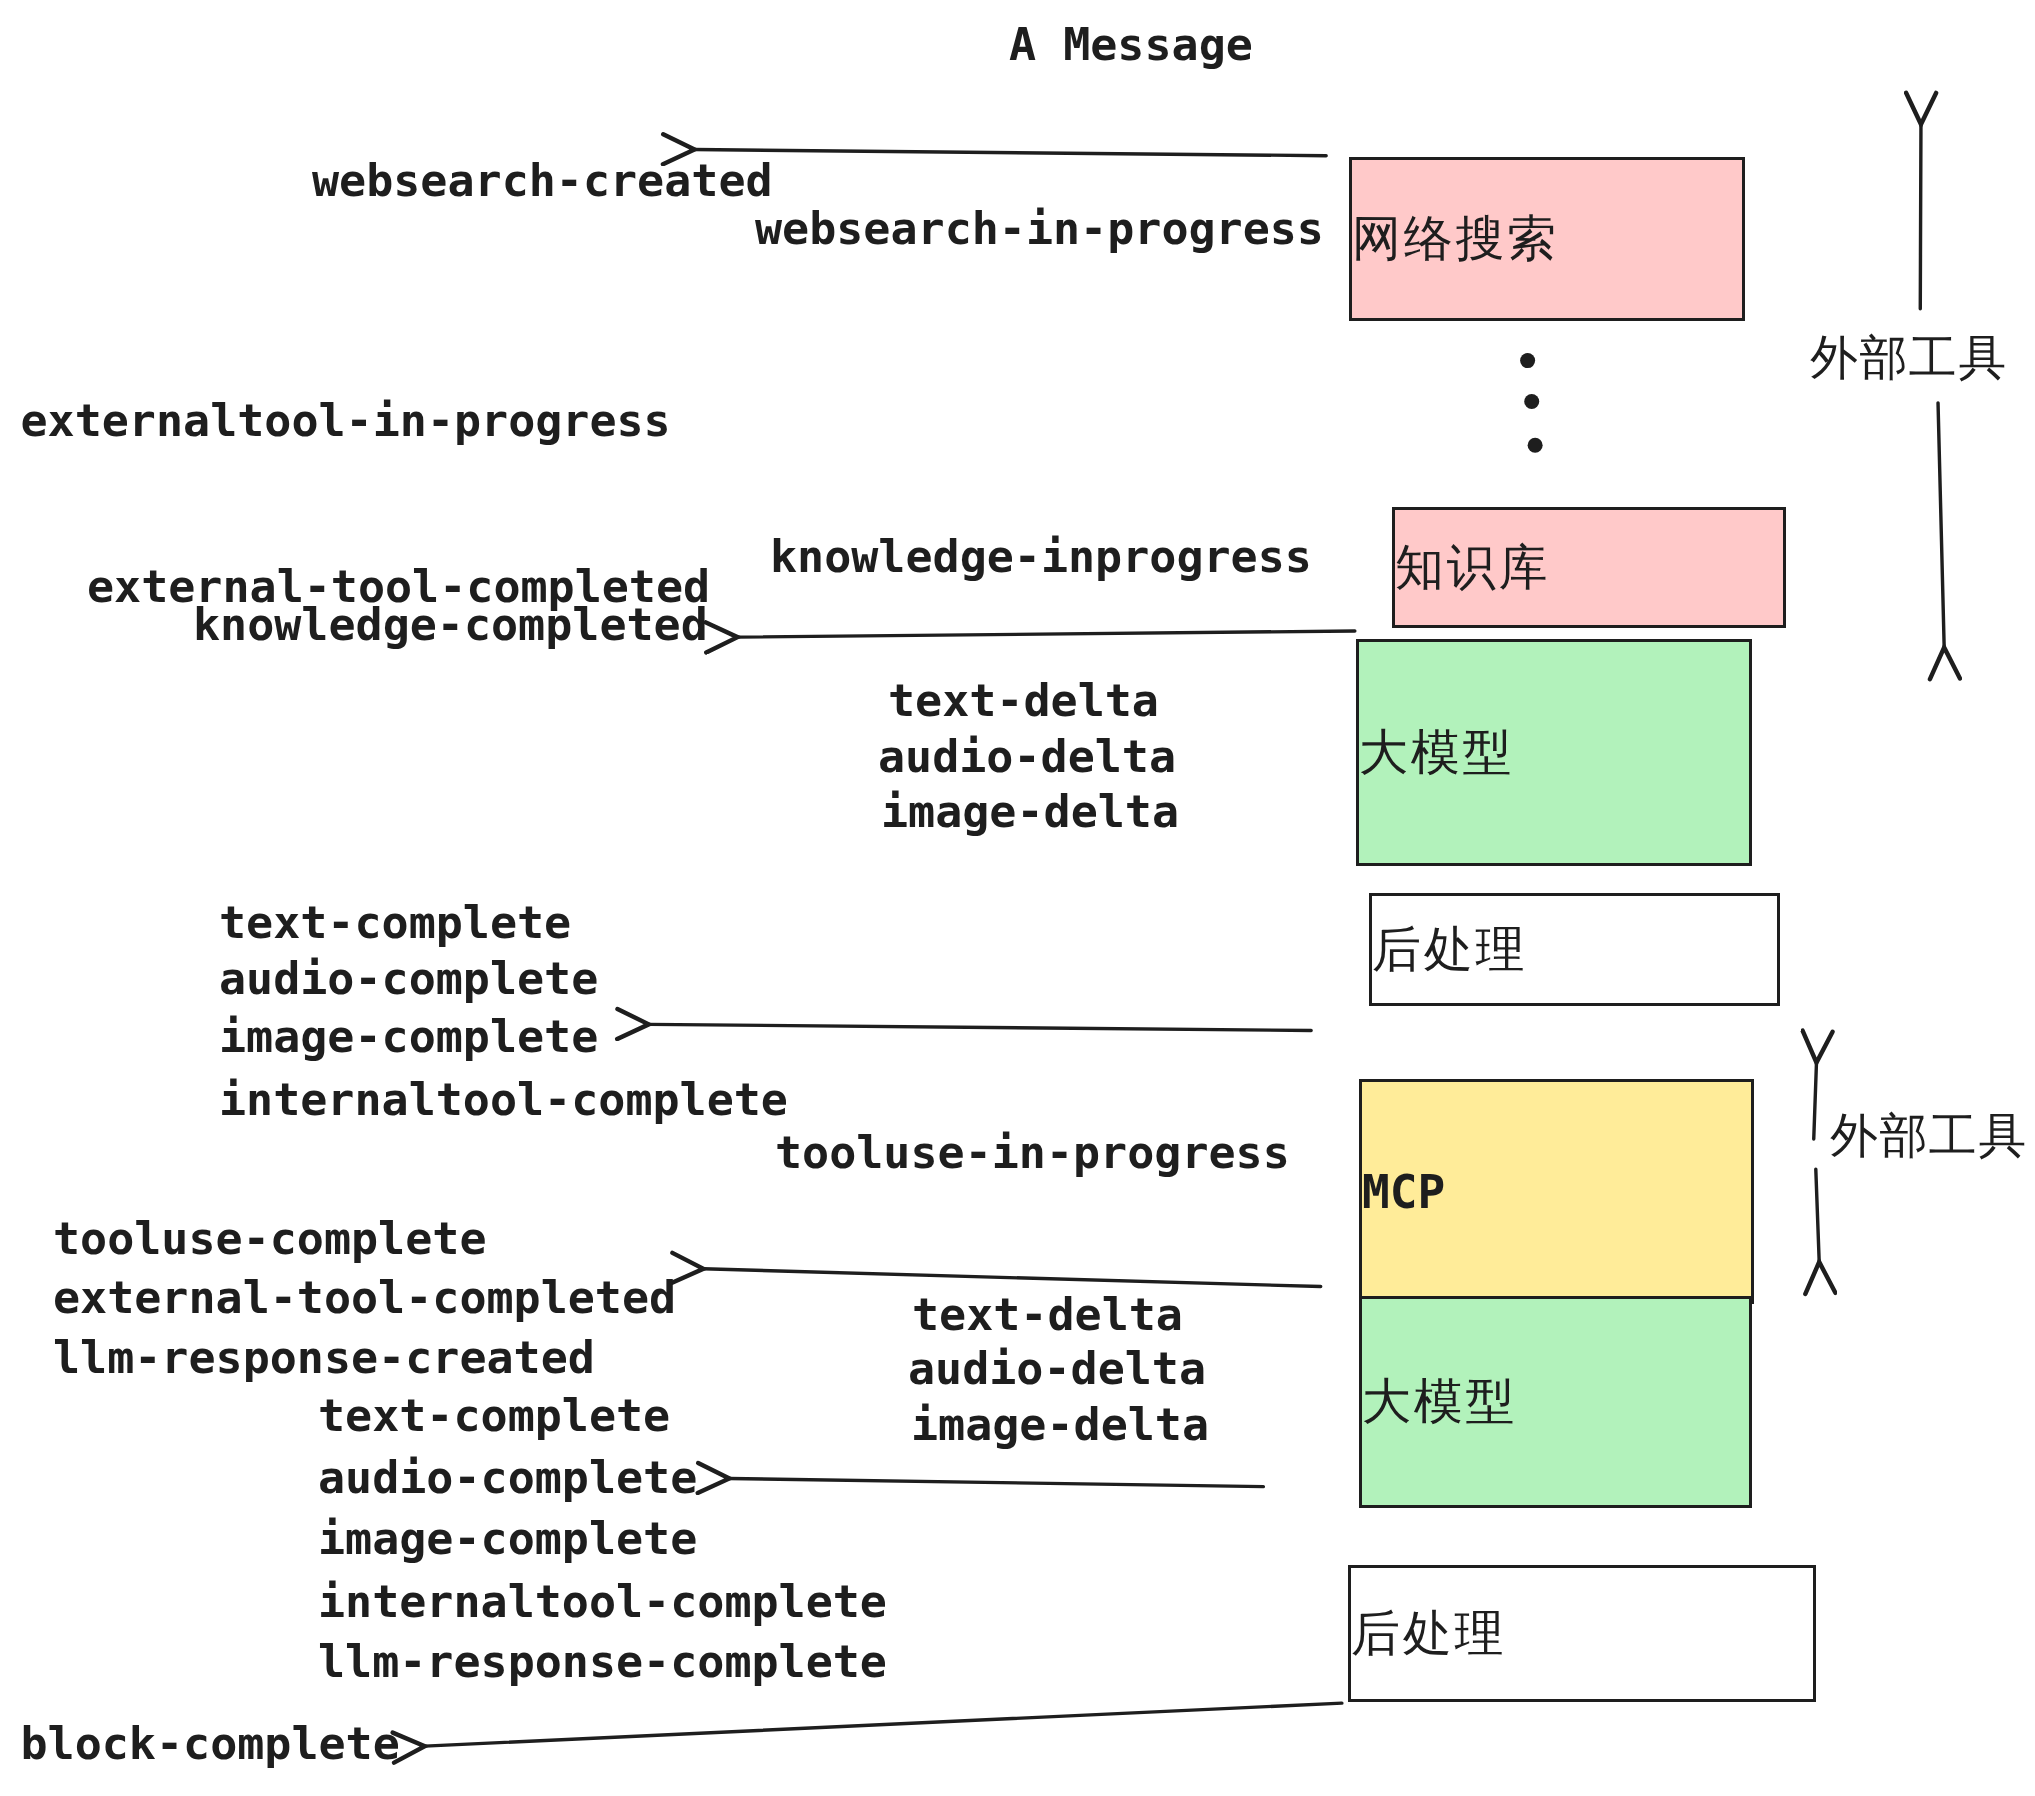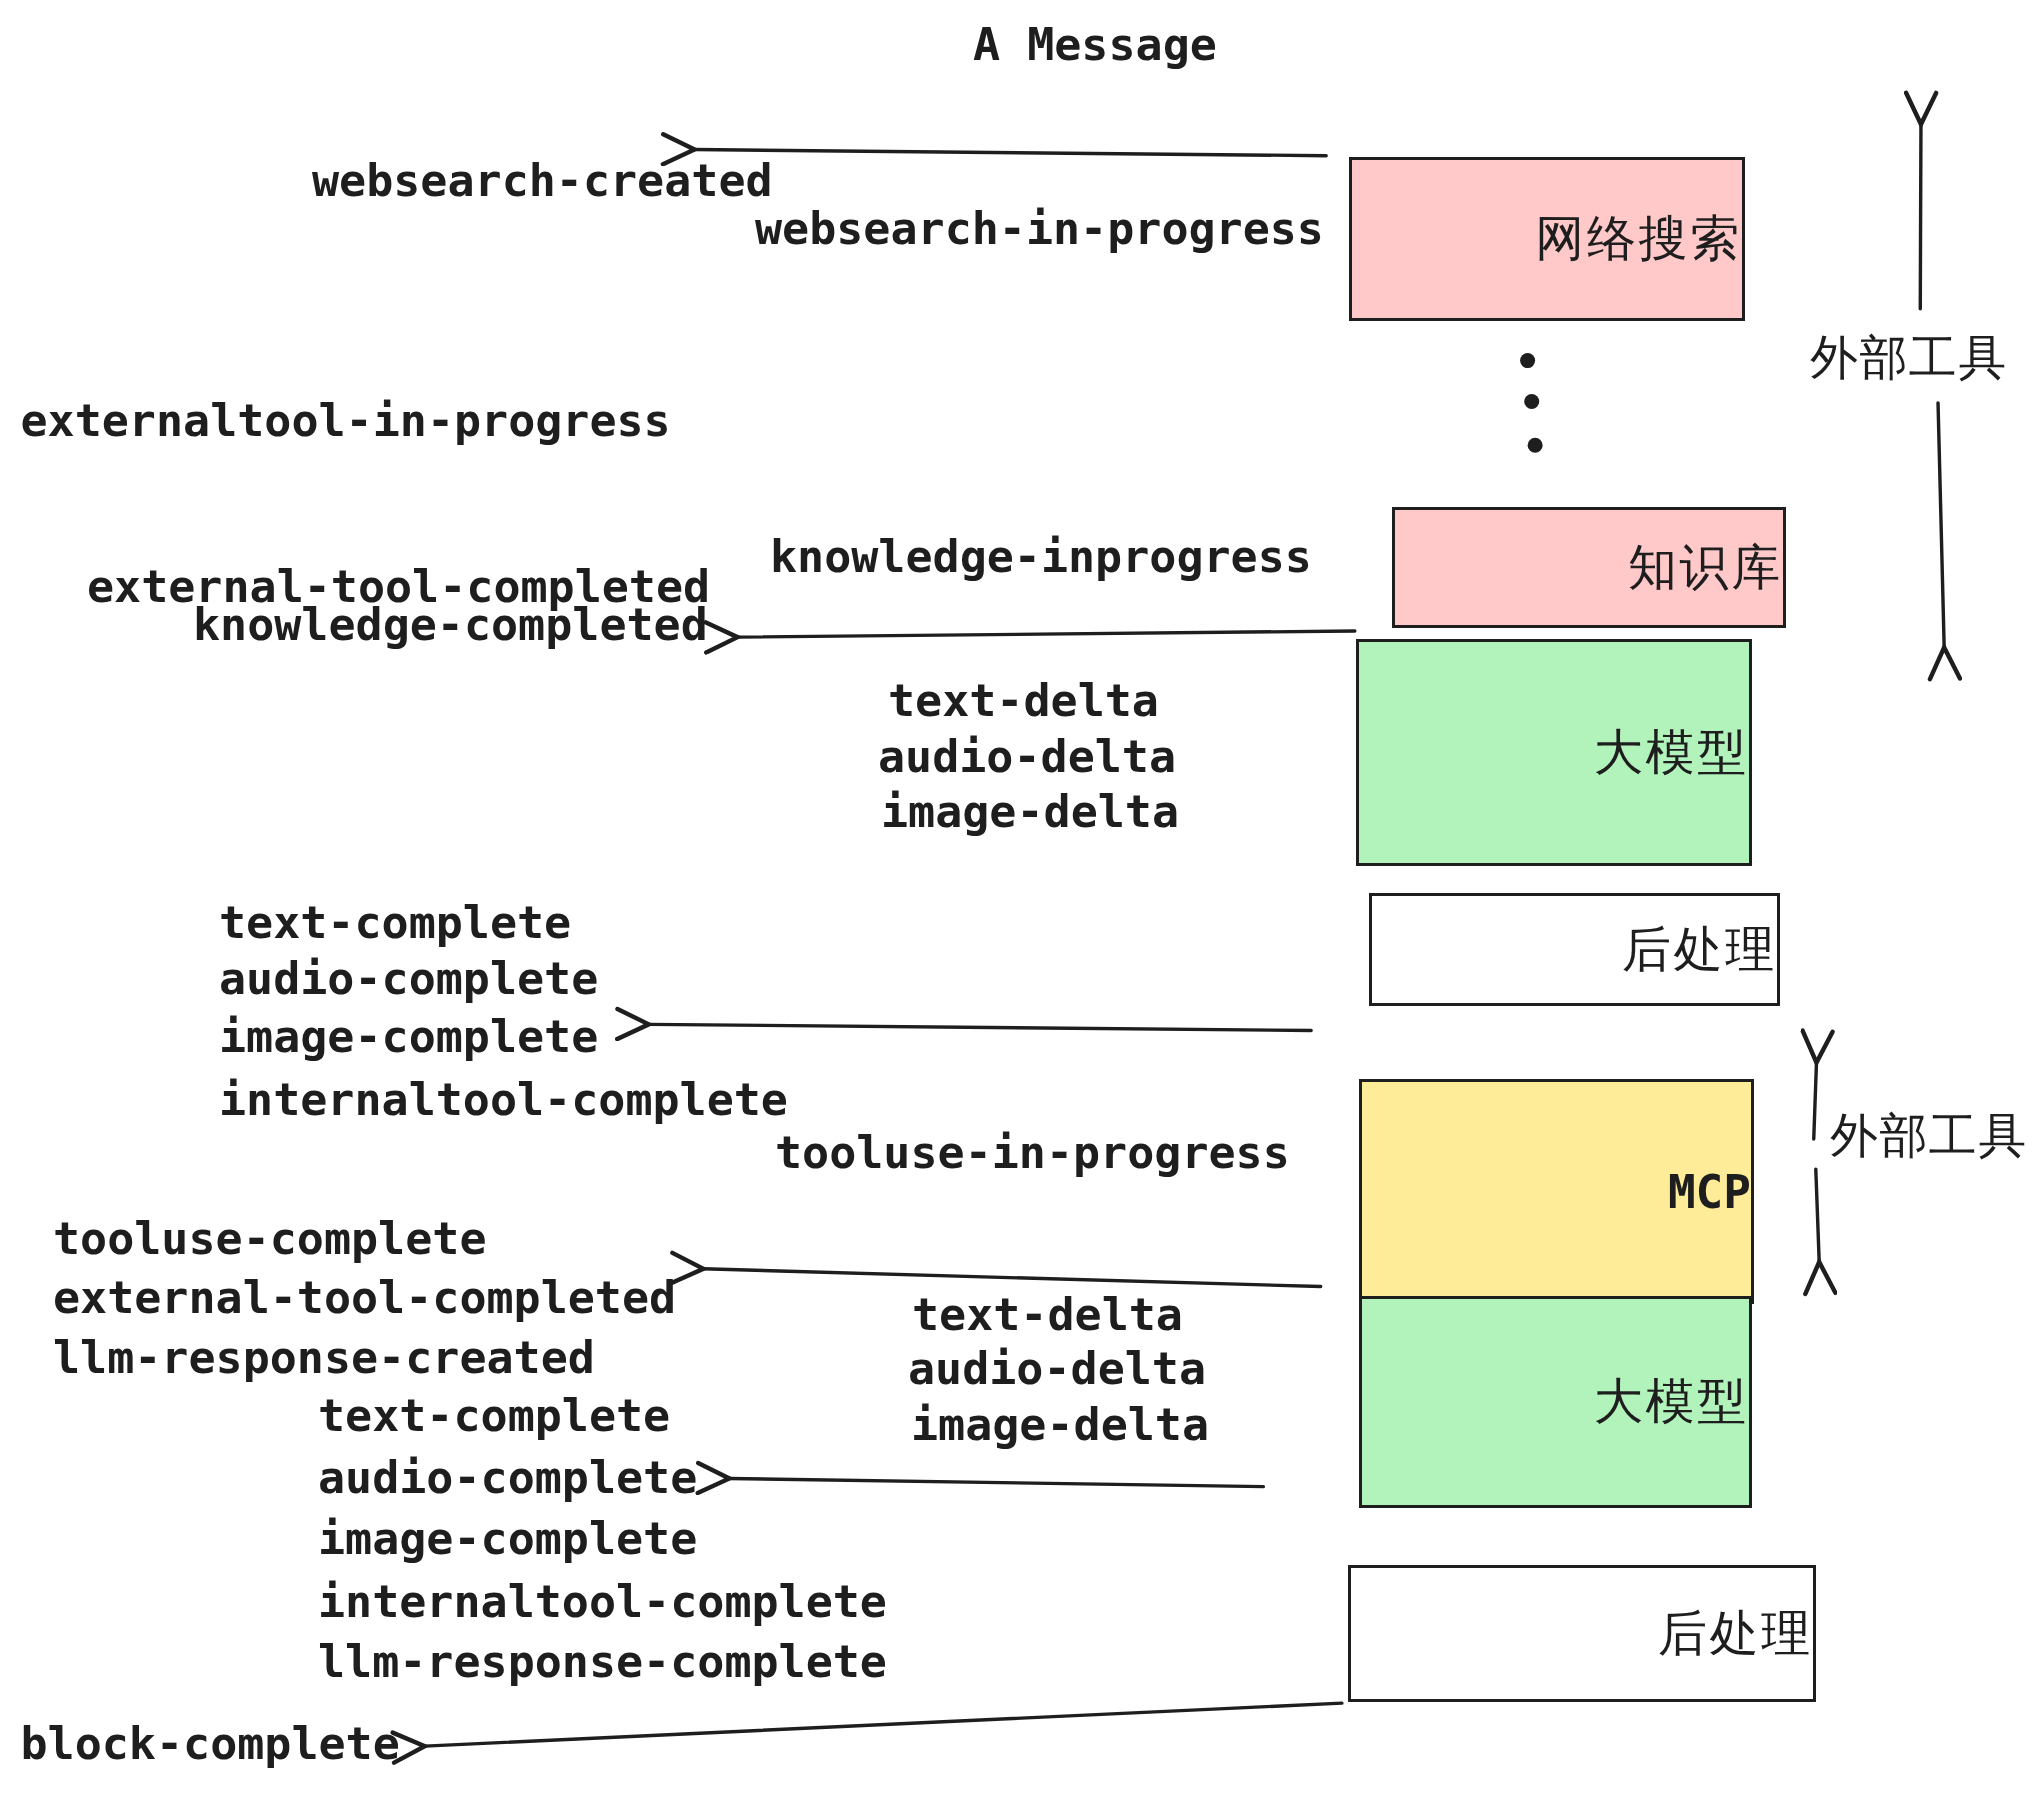--- a/index.html
+++ b/index.html
@@ -7,21 +7,21 @@
     position:relative;width:2035px;height:1796px;background:#ffffff;overflow:hidden;
     font-family:"DejaVu Sans Mono","Liberation Mono",monospace;color:#1e1e1e;
   }
   .ev{
     position:absolute;font-size:45px;line-height:55px;font-weight:bold;
     white-space:pre;letter-spacing:0px;
   }
   .title{position:absolute;font-size:45px;line-height:55px;font-weight:bold;white-space:pre;}
   .box{
     position:absolute;box-sizing:border-box;border:3.4px solid #1e1e1e;
-    display:flex;align-items:center;justify-content:flex-end;
+    display:flex;align-items:center;justify-content:flex-start;
   }
   .box .cjk{
     font-family:"DejaVu Sans","Liberation Sans",sans-serif;
     font-size:49px;font-weight:500;letter-spacing:2.7px;white-space:pre;
   }
   .box .mono{font-size:46px;font-weight:bold;white-space:pre;}
   .side{
     position:absolute;font-family:"DejaVu Sans","Liberation Sans",sans-serif;
     font-size:48px;font-weight:500;letter-spacing:1.4px;white-space:pre;line-height:57px;
   }
@@ -50,21 +50,21 @@
       <line x1="2656" y1="1668" x2="2660" y2="1556" marker-end="url(#ah)"></line>
       <line x1="2659" y1="1712" x2="2664" y2="1848" marker-end="url(#ah)"></line>
     </g>
     <g fill="#1e1e1e">
       <circle cx="2237" cy="528" r="11"></circle>
       <circle cx="2243" cy="588" r="11"></circle>
       <circle cx="2248" cy="652" r="11"></circle>
     </g>
   </svg>
 
-  <div class="title" style="left:973px;top:17px;position:absolute">A Message</div>
+  <div class="title" style="left:1009px;top:17px;position:absolute">A Message</div>
 
   <div class="box" style="left: 1349px; top: 157px; width: 396px; height: 164px; background: rgb(255, 201, 201);">
     <span class="cjk">网络搜索</span>
   </div>
   <div class="box" style="left: 1352px; top: 507px; width: 394px; height: 121px; background: rgb(255, 201, 201); margin-left: 40px;">
     <span class="cjk">知识库</span>
   </div>
   <div class="box" style="left: 1356px; top: 639px; width: 396px; height: 227px; background: rgb(178, 242, 187);">
     <span class="cjk">大模型</span>
   </div>

